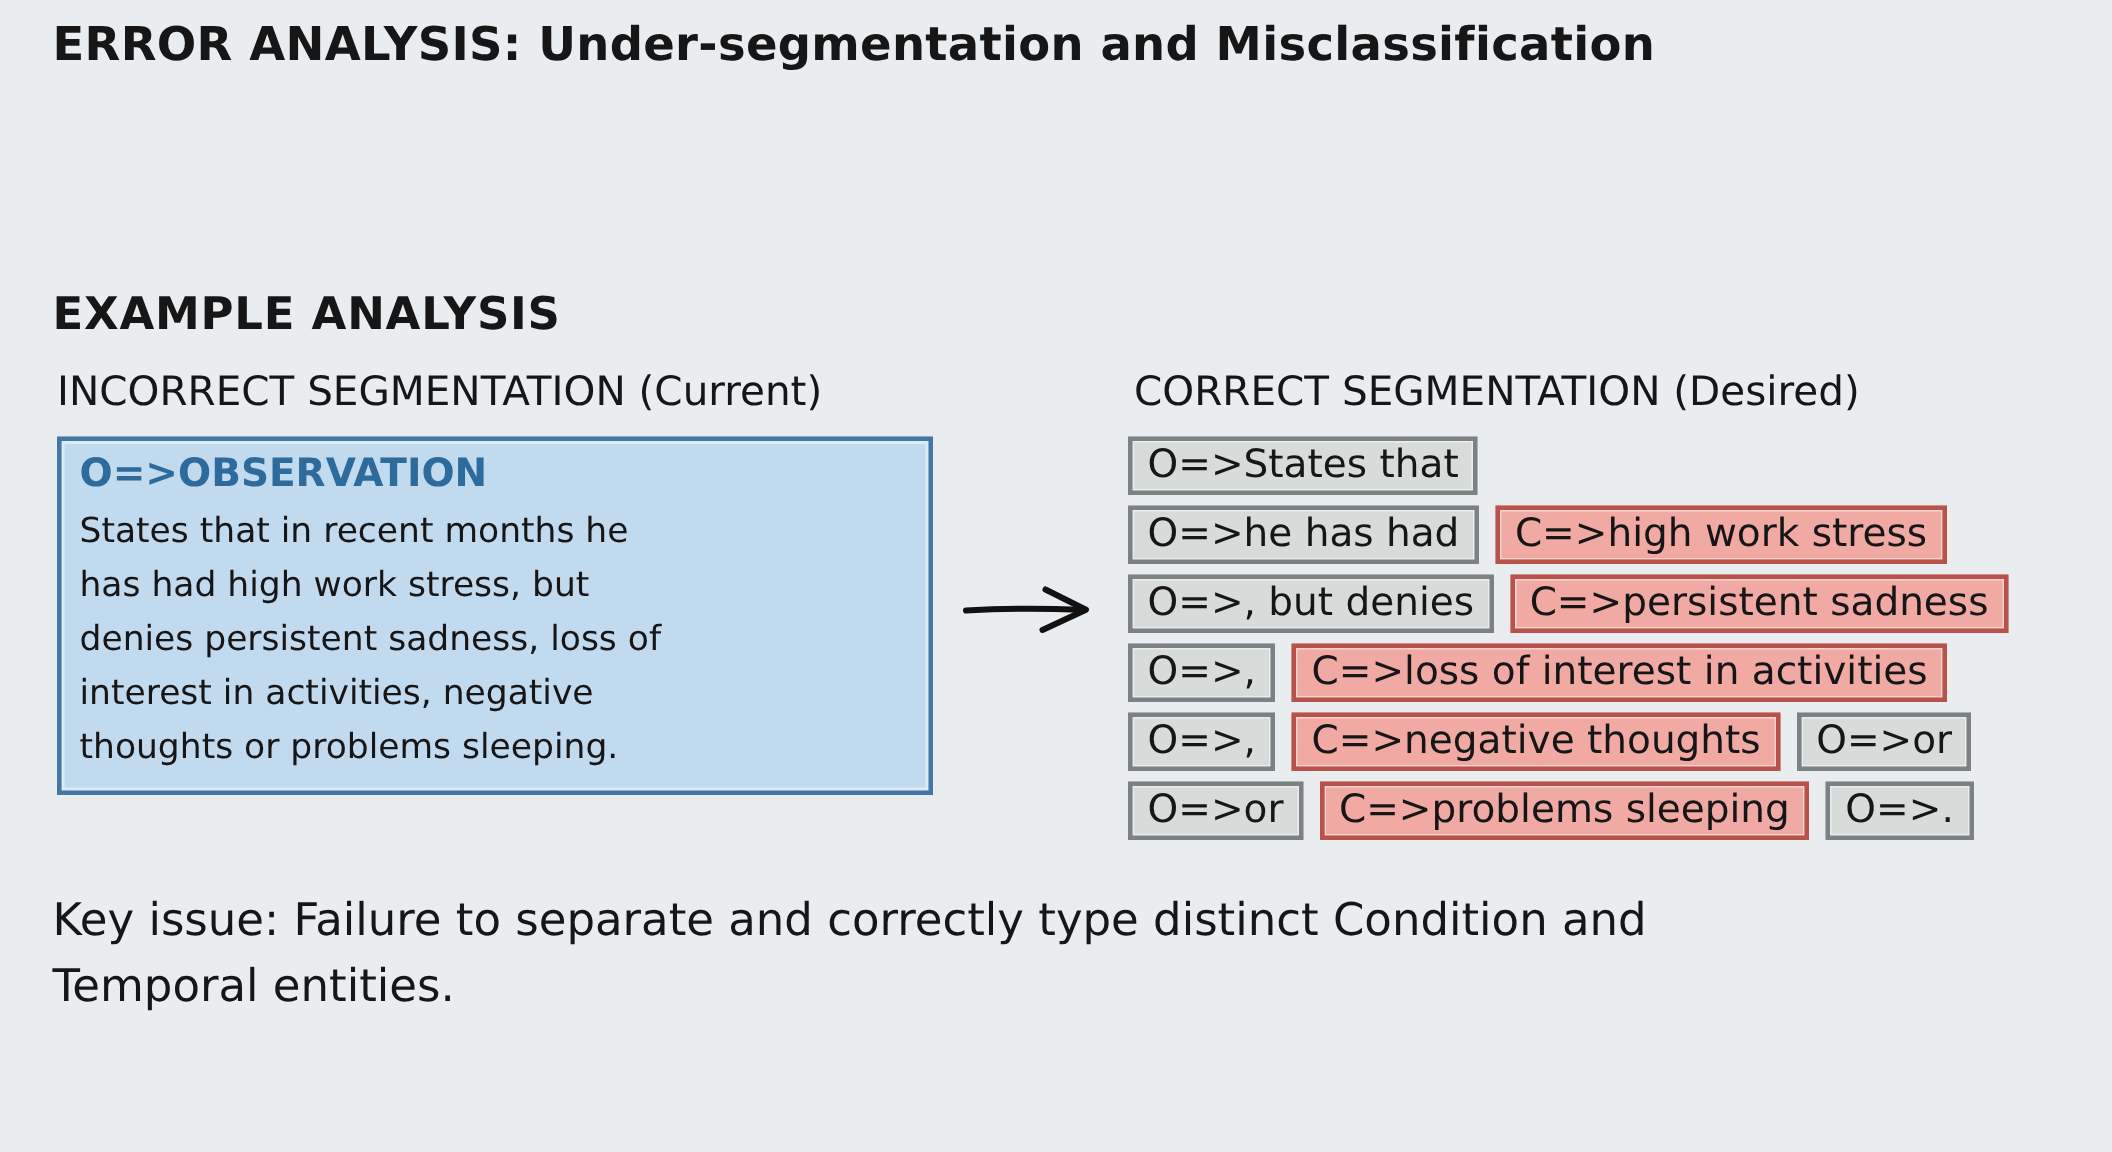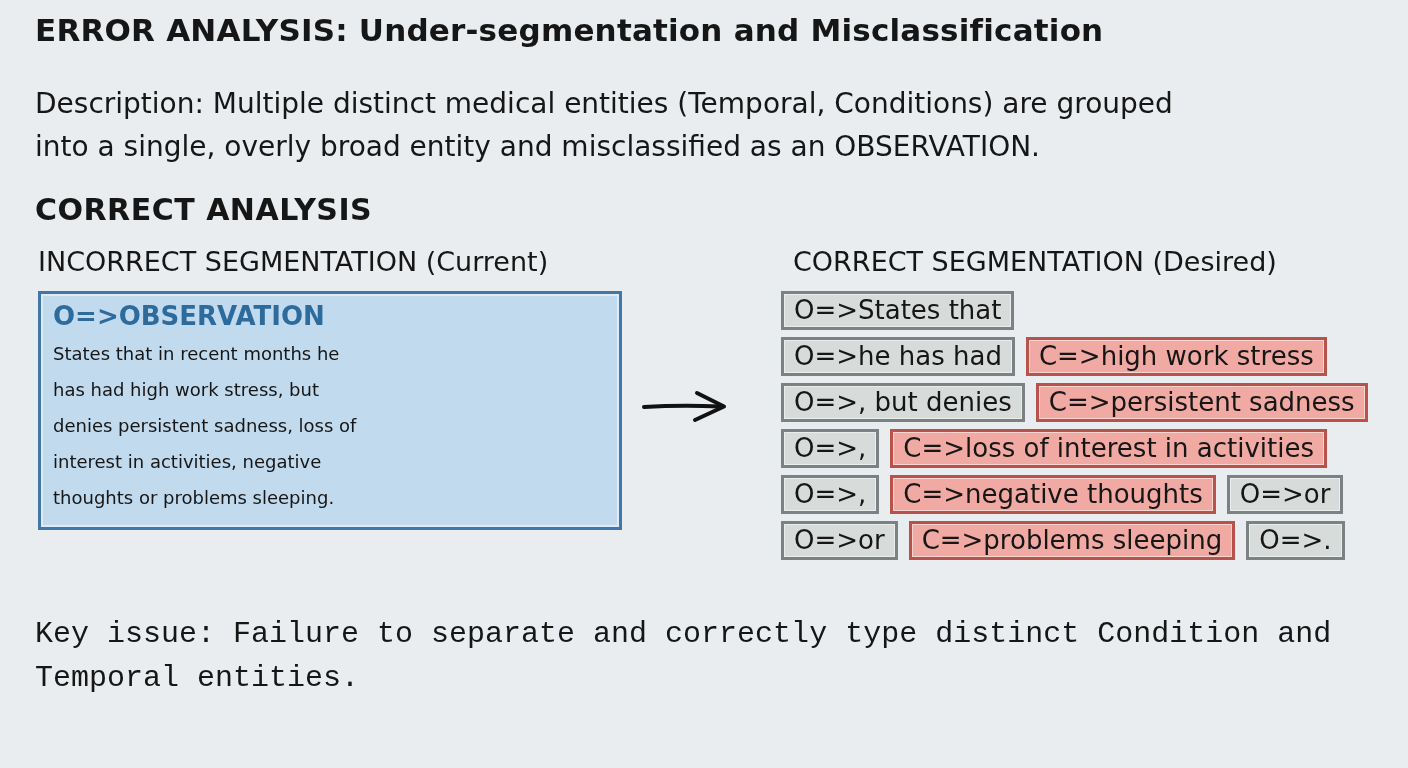--- a/index.html
+++ b/index.html
@@ -25,78 +25,74 @@
   .example-heading {
     position: absolute; left: 35px; top: 192px;
     font-size: 30px; font-weight: bold; letter-spacing: 0.5px;
     white-space: nowrap;
   }
   .col-heading {
     position: absolute; top: 246px;
     font-size: 27px; font-weight: normal; white-space: nowrap;
   }
   .col-heading.incorrect { left: 38px; }
-  .col-heading.correct  { left: 793px; }
+  .col-heading.correct  { left: 756px; }
 
   .obs-box {
     position: absolute; left: 38px; top: 291px;
     width: 584px; height: 239px;
     background: #c1daee;
     border: 3px solid #4377a7;
     box-shadow: inset 0 0 0 2px rgba(255,255,255,0.45);
     padding: 7px 24px 0 12px;
   }
   .obs-label {
     font-size: 26px; font-weight: bold; color: #2e6b9d;
     margin-bottom: 5px; white-space: nowrap;
   }
   .obs-body .line {
-    font-size: 18px; line-height: 36px; white-space: nowrap;
+    font-size: 23px; line-height: 36px; white-space: nowrap;
   }
 
   .arrow {
     position: absolute; left: 640px; top: 386px;
   }
 
   .chips {
     position: absolute; left: 752px; top: 291px;
-    display: flex; flex-direction: column; gap: 7px; margin-left: 29px;
+    display: flex; flex-direction: column; gap: 7px;
   }
   .chip-row { display: flex; gap: 11px; align-items: flex-start; }
   .chip {
     display: inline-block;
     font-size: 26px; line-height: 31px;
     padding: 1px 10px;
     border: 3px solid #7a8283;
     background: #d7dbda;
     box-shadow: inset 0 0 0 1px rgba(255,255,255,0.5);
     white-space: nowrap;
   }
   .chip-observation { background: #d7dbda; border-color: #7a8283; }
   .chip-temporal    { background: #ddc4ec; border-color: #9a55b4; }
   .chip-condition   { background: #f0a9a3; border-color: #b8534c; }
 
   .key-issue {
-    position: absolute; left: 35px; top: 612px;
-    font-size: 30px; line-height: 44px; white-space: nowrap; font-family: Liberation Mono, monospace;
+    position: absolute; left: 35px; top: 592px;
+    font-size: 30px; line-height: 44px; white-space: nowrap;
   }
 </style>
 </head>
 <body>
 
 <div class="canvas">
 
   <div class="title">ERROR ANALYSIS: Under-segmentation and Misclassification</div>
 
-  <div class="description">
-      <div class="line">Description: Multiple distinct medical entities (Temporal, Conditions) are grouped</div>
-      <div class="line">into a single, overly broad entity and misclassified as an OBSERVATION.</div>
-    </div>
 
-  <div class="example-heading">CORRECT ANALYSIS</div>
+  <div class="example-heading">EXAMPLE ANALYSIS</div>
 
   <div class="col-heading incorrect">INCORRECT SEGMENTATION (Current)</div>
 
   <div class="obs-box">
     <div class="obs-label">O=&gt;OBSERVATION</div>
     <div class="obs-body">
         <div class="line">States that in recent months he</div>
         <div class="line">has had high work stress, but</div>
         <div class="line">denies persistent sadness, loss of</div>
         <div class="line">interest in activities, negative</div>

